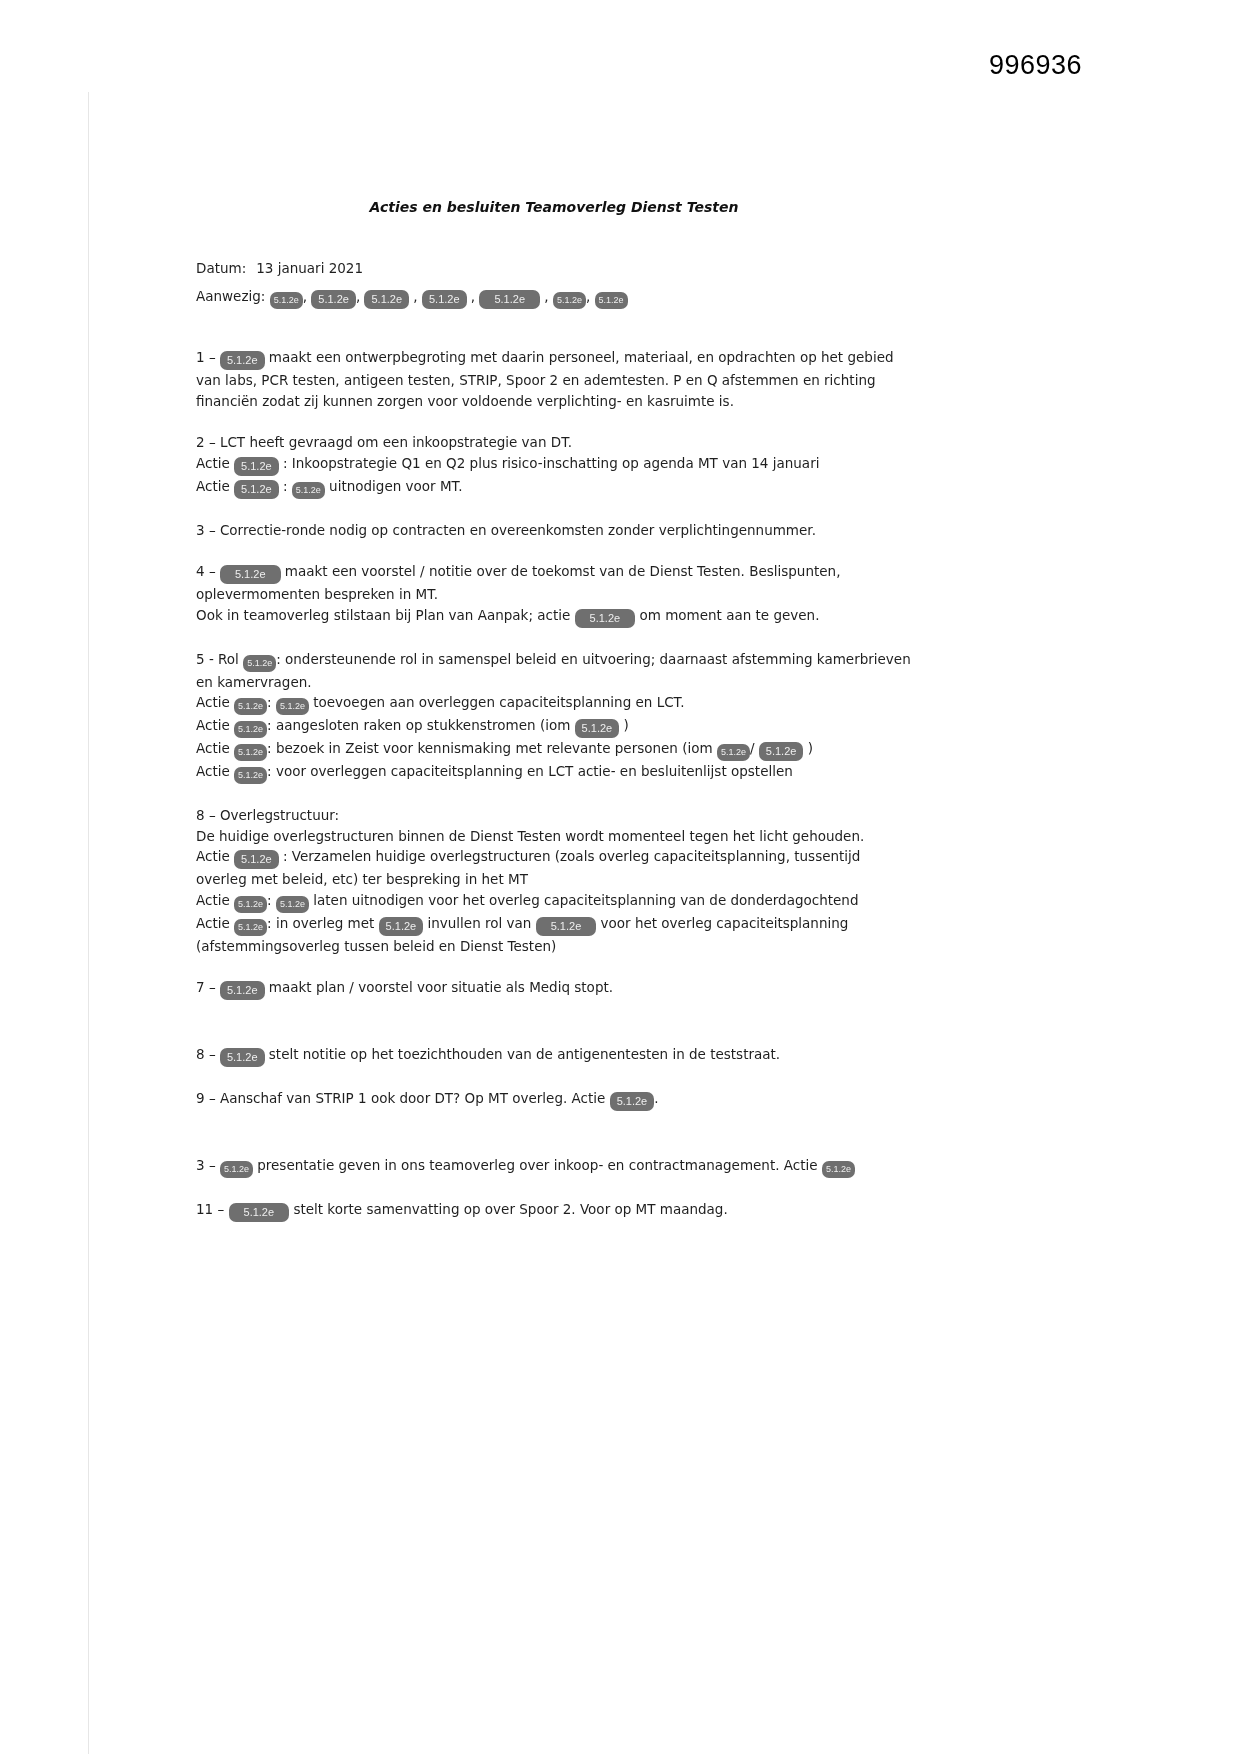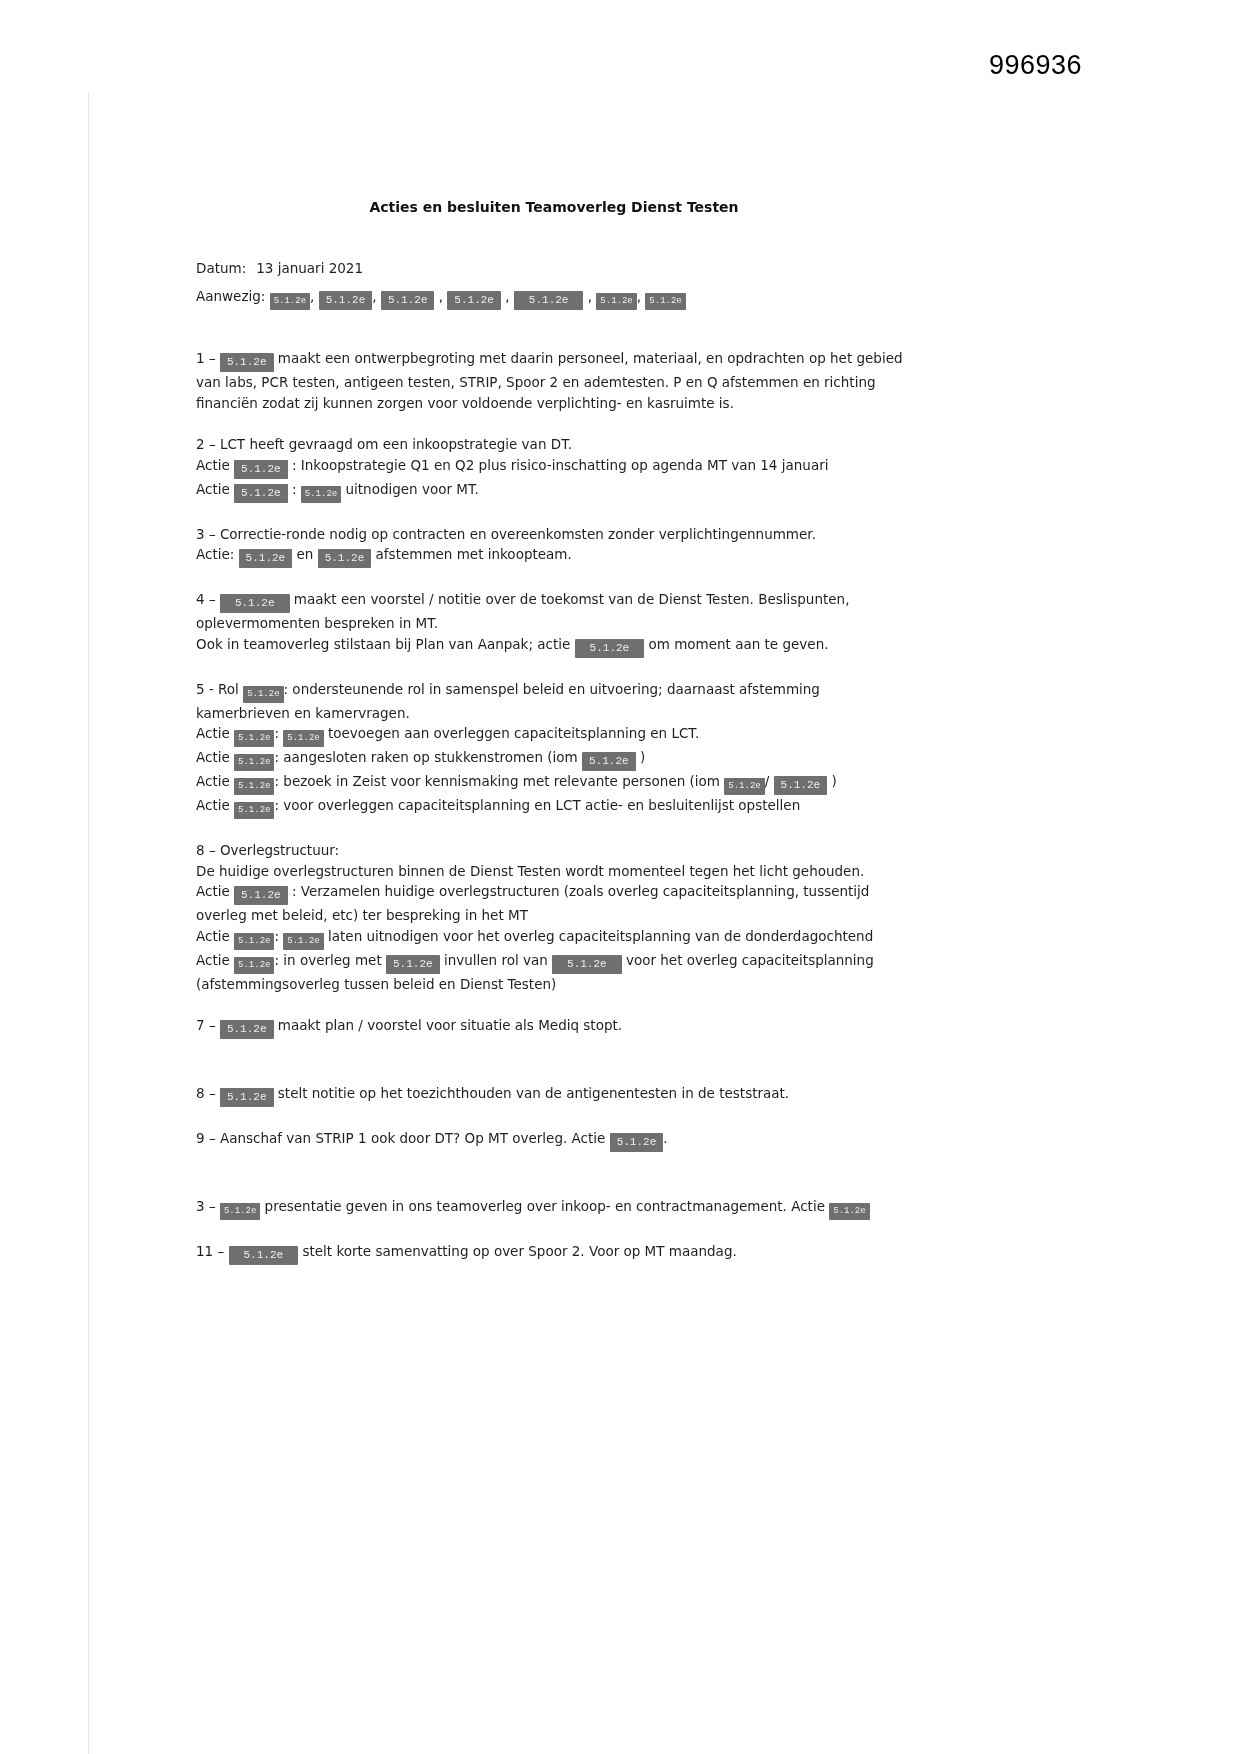--- a/index.html
+++ b/index.html
@@ -21,34 +21,35 @@
     font-family:"Liberation Sans", sans-serif;
     font-size:27px; color:#000; letter-spacing:0.5px;
   }
   .content {
     position:absolute; left:196px; top:197px; width:716px;
     font-size:13.5px; line-height:20.5px;
   }
   .title {
     margin:0; font-size:14px; font-weight:bold; text-align:center;
     color:#111;
+    font-style:italic;
   }
   .datum-line { margin-top:40px; }
   .datum-line .label { margin-right:10px;text-align:right; }
   .aanwezig-line { margin-top:8px; }
   #doc-body { margin-top:38px; }
   .para { margin-bottom:21px; }
   .para:nth-child(7), .para:nth-child(9) { margin-bottom:44px; }
   .line { min-height:20.5px; }
   .redact {
     display:inline-block;
     background:var(--redaction-bg,#6f6f6f);
     color:var(--redaction-fg,#efefef);
-    line-height:1; border-radius:1px; vertical-align:-2px;
-    font-family:Liberation Mono, monospace;
+    line-height:1; border-radius:7px; vertical-align:-2px;
+    font-family:Liberation Sans, sans-serif;
   }
   .red-s { font-size:9px;  padding:4px 4px;  }
   .red-m { font-size:11px; padding:4px 7px;  }
   .red-l { font-size:11px; padding:4px 15px; }
 </style>
 </head>
 <body>
 
 <div class="page">
   <div class="scan-edge"></div>
@@ -63,21 +64,20 @@
         <div class="para">
           <div class="line"><span>1 – </span><span class="redact red-m">5.1.2e</span><span> maakt een ontwerpbegroting met daarin personeel, materiaal, en opdrachten op het gebied van labs, PCR testen, antigeen testen, STRIP, Spoor 2 en ademtesten. P en Q afstemmen en richting financiën zodat zij kunnen zorgen voor voldoende verplichting- en kasruimte is.</span></div>
         </div>
         <div class="para">
           <div class="line"><span>2 – LCT heeft gevraagd om een inkoopstrategie van DT.</span></div>
           <div class="line"><span>Actie </span><span class="redact red-m">5.1.2e</span><span> : Inkoopstrategie Q1 en Q2 plus risico-inschatting op agenda MT van 14 januari</span></div>
           <div class="line"><span>Actie </span><span class="redact red-m">5.1.2e</span><span> : </span><span class="redact red-s">5.1.2e</span><span> uitnodigen voor MT.</span></div>
         </div>
         <div class="para">
           <div class="line"><span>3 – Correctie-ronde nodig op contracten en overeenkomsten zonder verplichtingennummer.</span></div>
-          <div class="line"><span>Actie: </span><span class="redact red-m">5.1.2e</span><span> en </span><span class="redact red-m">5.1.2e</span><span> afstemmen met inkoopteam.</span></div>
         </div>
         <div class="para">
           <div class="line"><span>4 – </span><span class="redact red-l">5.1.2e</span><span> maakt een voorstel / notitie over de toekomst van de Dienst Testen. Beslispunten, oplevermomenten bespreken in MT.</span></div>
           <div class="line"><span>Ook in teamoverleg stilstaan bij Plan van Aanpak; actie </span><span class="redact red-l">5.1.2e</span><span> om moment aan te geven.</span></div>
         </div>
         <div class="para">
           <div class="line"><span>5 - Rol </span><span class="redact red-s">5.1.2e</span><span>: ondersteunende rol in samenspel beleid en uitvoering; daarnaast afstemming kamerbrieven en kamervragen.</span></div>
           <div class="line"><span>Actie </span><span class="redact red-s">5.1.2e</span><span>: </span><span class="redact red-s">5.1.2e</span><span> toevoegen aan overleggen capaciteitsplanning en LCT.</span></div>
           <div class="line"><span>Actie </span><span class="redact red-s">5.1.2e</span><span>: aangesloten raken op stukkenstromen (iom </span><span class="redact red-m">5.1.2e</span><span> )</span></div>
           <div class="line"><span>Actie </span><span class="redact red-s">5.1.2e</span><span>: bezoek in Zeist voor kennismaking met relevante personen (iom </span><span class="redact red-s">5.1.2e</span><span>/ </span><span class="redact red-m">5.1.2e</span><span> )</span></div>

